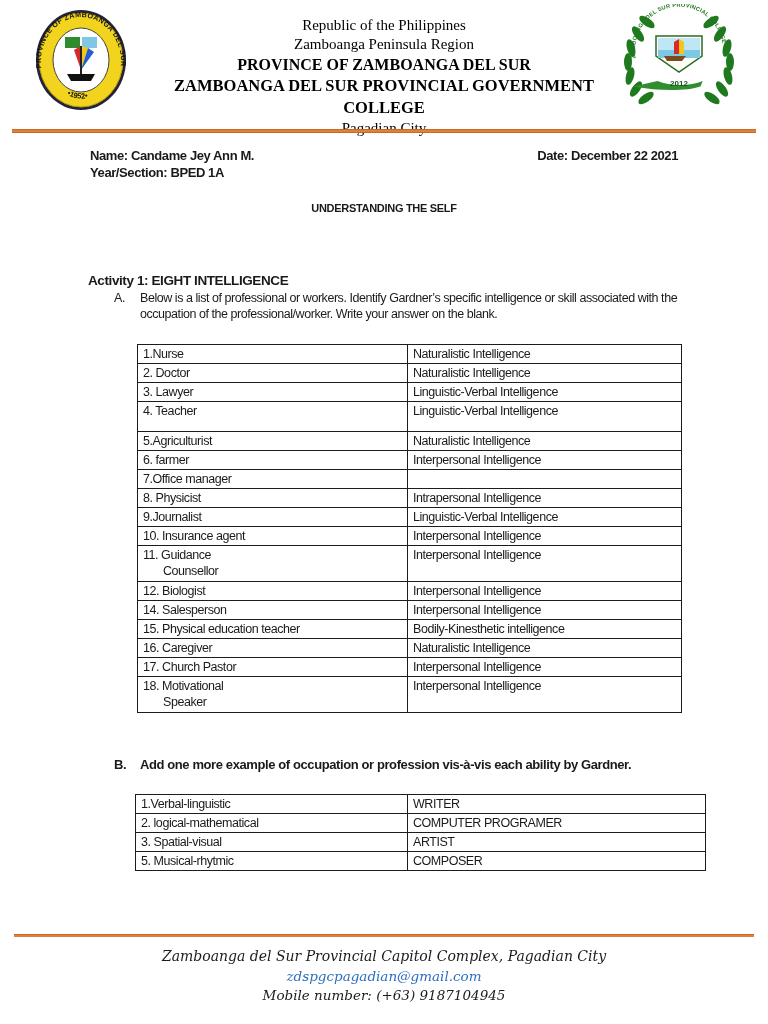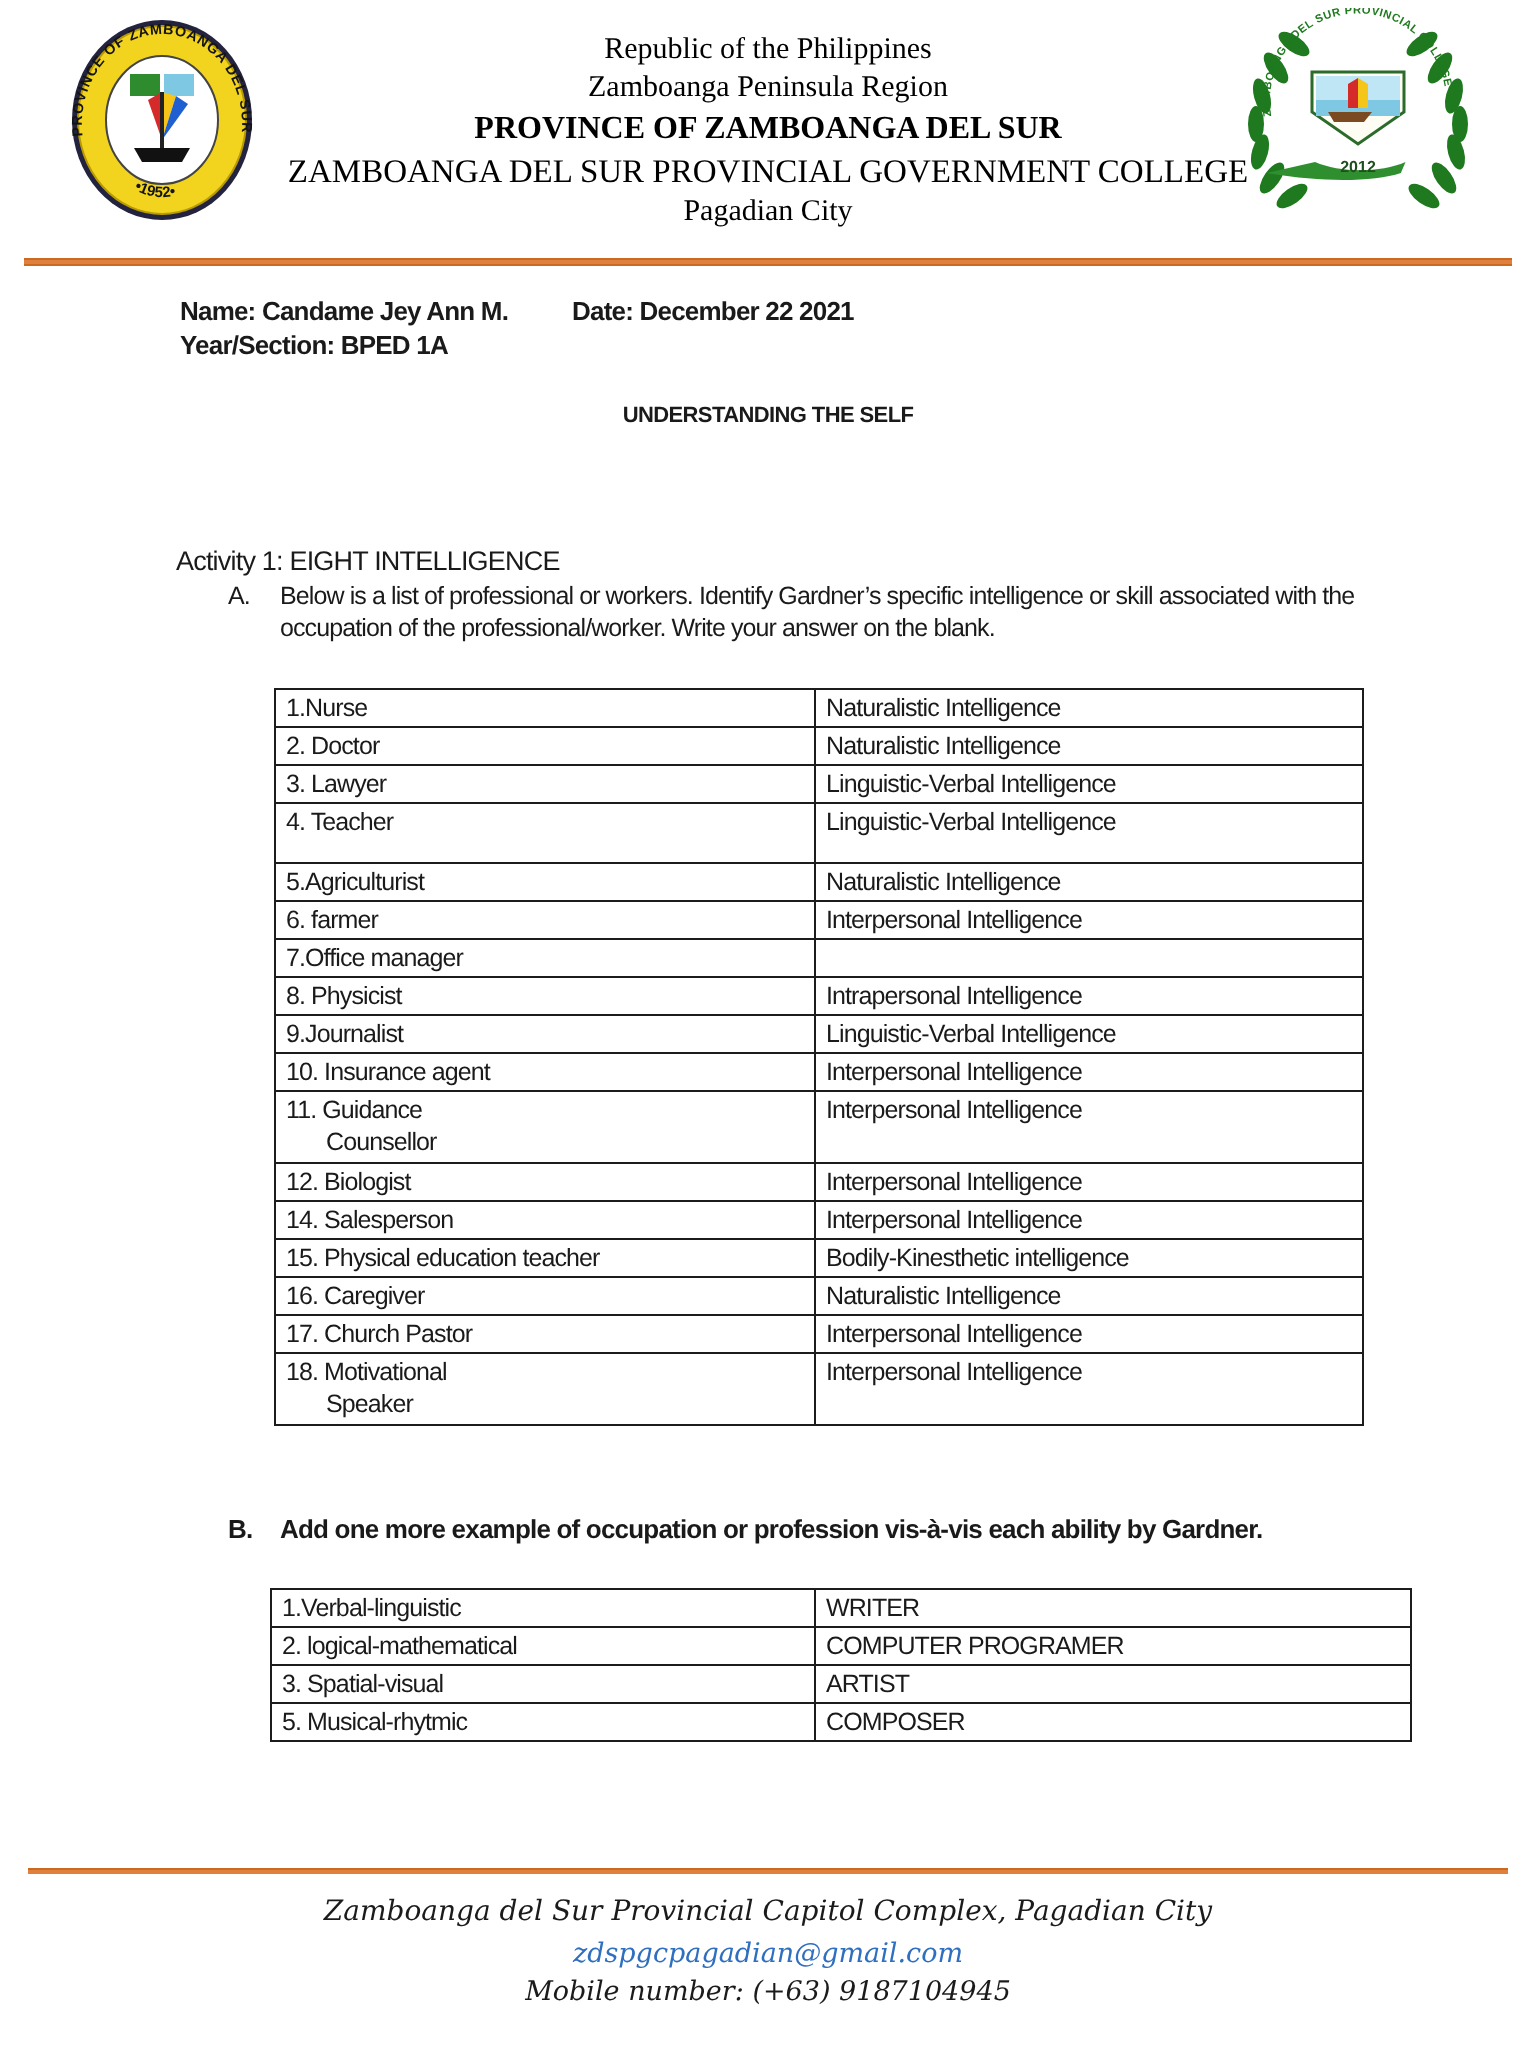--- a/index.html
+++ b/index.html
@@ -13,35 +13,35 @@
   body{font-family:"Liberation Sans",sans-serif;color:var(--ink);}
   .page{position:relative;width:768px;height:1024px;background:#ffffff;overflow:hidden;margin:0 auto;}
 
   
   .logo-left{position:absolute;left:34px;top:8px;width:94px;height:104px;}
   .logo-right{position:absolute;left:616px;top:4px;width:126px;height:110px;}
   .header-text{position:absolute;left:140px;right:140px;top:16px;text-align:center;
                font-family:"Liberation Serif",serif;color:#000000;}
   .h-line1,.h-line2,.h-line5{font-size:15px;line-height:19px;}
   .h-line3{font-size:16px;line-height:21px;font-weight:bold;}
-  .h-line4{font-size:16.5px;line-height:22px;}
+  .h-line4{font-size:16.5px;line-height:22px;font-weight:bold;}
   .rule-top{position:absolute;top:129px;left:12px;right:12px;height:4px;
             background:var(--accent-line);border-top:1px solid var(--accent-edge);
             border-bottom:1px solid var(--accent-edge);}
 
   
   .cond{letter-spacing:-0.4px;}
   .student{position:absolute;top:147px;left:90px;right:90px;font-size:13px;font-weight:bold;}
-  .student-row1{display:flex;line-height:17px;gap:32px;}
+  .student-row1{display:flex;justify-content:space-between;line-height:17px;gap:32px;}
   .student-row2{line-height:17px;}
 
   
   .doc-title{position:absolute;top:202px;left:0;right:0;text-align:center;
              font-size:11px;font-weight:bold;letter-spacing:-0.3px;}
-  .act-heading{position:absolute;top:273px;left:88px;font-size:13.5px;font-weight:normal;letter-spacing:-0.4px;}
+  .act-heading{position:absolute;top:273px;left:88px;font-size:13.5px;font-weight:bold;letter-spacing:-0.4px;}
   .para-a{position:absolute;top:291px;left:114px;width:566px;display:flex;
           font-size:12.5px;line-height:15.5px;letter-spacing:-0.45px;}
   .para-a .lbl{width:26px;flex:0 0 26px;}
   .para-a .txt{flex:1;}
   .head-b{position:absolute;top:757px;left:114px;width:590px;display:flex;
           font-size:13px;font-weight:bold;letter-spacing:-0.4px;line-height:16px;}
   .head-b .lbl{width:26px;flex:0 0 26px;}
 
   
   table{border-collapse:collapse;table-layout:fixed;background:#fff;}

